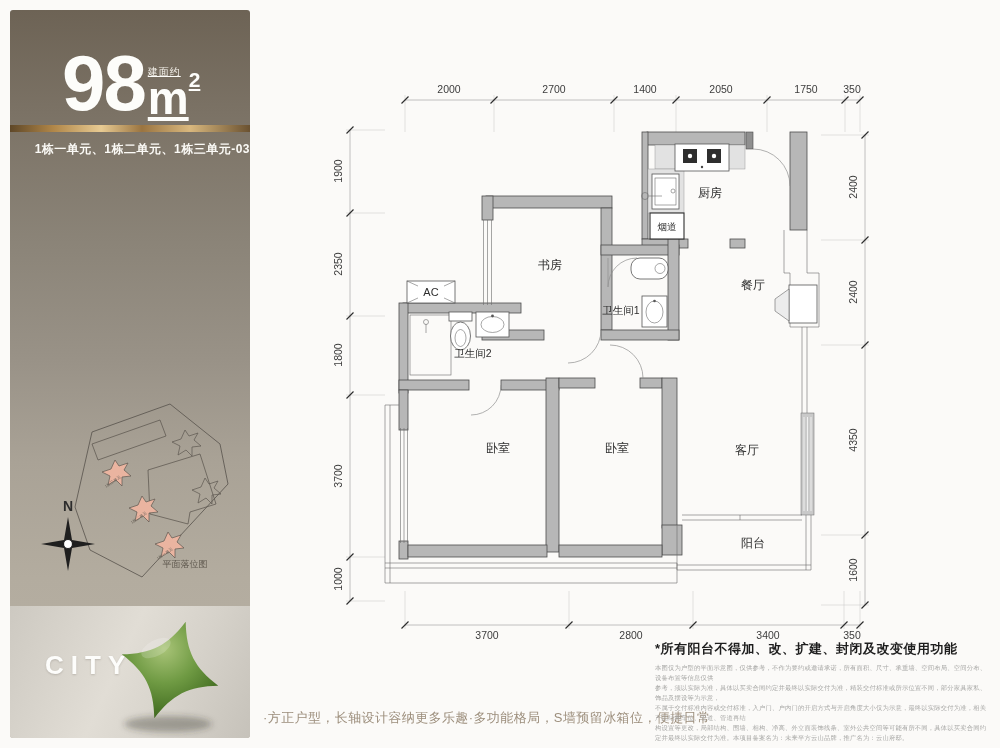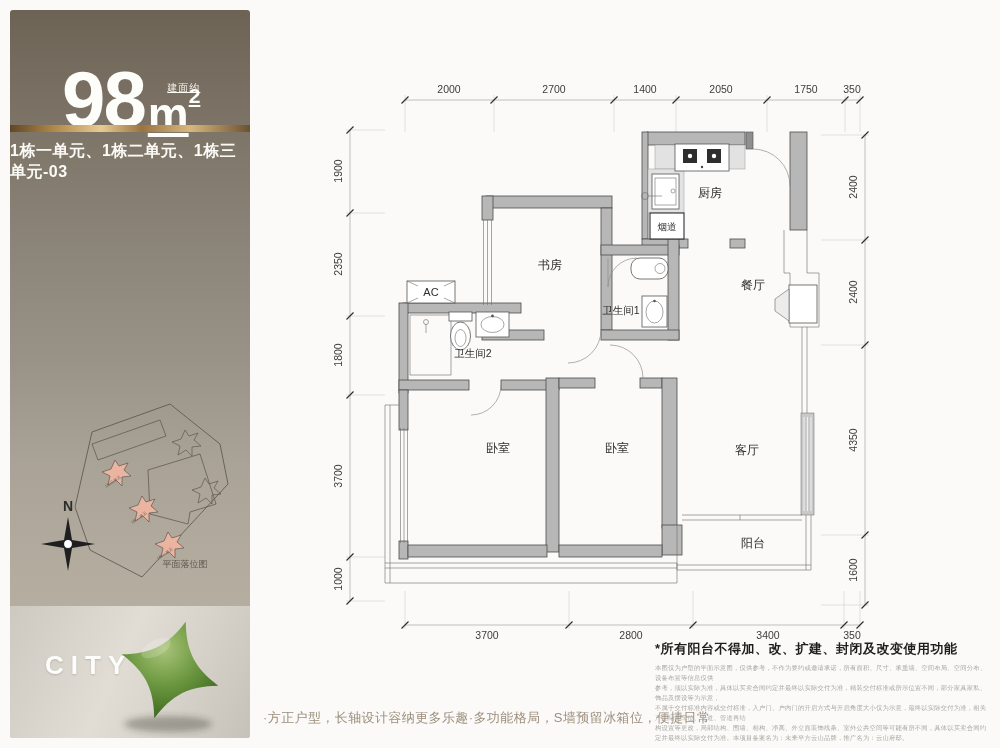--- a/index.html
+++ b/index.html
@@ -2,32 +2,32 @@
 <html><head>
 <meta charset="utf-8">
 <style>
   html,body{margin:0;padding:0;background:#fbfaf8;}
   body{width:1000px;height:748px;position:relative;overflow:hidden;
        font-family:"Liberation Sans","DejaVu Sans",sans-serif;}
   
   .sidebar{position:absolute;left:10px;top:10px;width:240px;height:728px;
     border-radius:3px;overflow:hidden;
     background:linear-gradient(180deg,#6d6355 0%,#7b7265 14%,#8b8478 32%,#999287 48%,#a9a296 62%,#b3ac9f 78%,#b8b1a5 100%);}
-  .area-wrap{position:absolute;left:52px;top:56px;display:flex;align-items:flex-end;color:#fdfdfa;text-align:right;}
+  .area-wrap{position:absolute;left:52px;top:40px;display:flex;align-items:flex-end;color:#fdfdfa;}
   .area-num{font-size:78px;line-height:.86;font-weight:600;letter-spacing:-2px;}
   .area-mid{display:flex;flex-direction:column;margin-left:3px;text-decoration:underline;}
   .area-note{font-size:10px;letter-spacing:1px;margin-bottom:1px;color:#f4f1ea;}
   .area-unitrow{display:flex;align-items:flex-start;}
   .area-unit{font-size:46px;font-weight:600;line-height:.8;}
   .area-sup{font-size:21px;font-weight:600;transform:translateY(-12px);}
   .gold-band{position:absolute;left:0;top:115px;width:100%;height:7px;
     background:linear-gradient(90deg,#5e4728,#a97f45 18%,#e7c econ 0);
     background:linear-gradient(90deg,#5e4728 0%,#b08648 18%,#e8cb93 38%,#9a7440 55%,#d9b87e 75%,#6a5130 100%);}
-  .unit-line{position:absolute;left:0;top:131px;width:100%;text-align:left;
-    color:#fbfaf6;font-size:16px;font-weight:700;letter-spacing:.5px;}
+  .unit-line{position:absolute;left:0;top:131px;width:100%;text-align:right;
+    color:#fbfaf6;font-size:12px;font-weight:700;letter-spacing:.5px;}
   .siteplan{position:absolute;left:10px;top:382px;}
   .photo{position:absolute;left:0;bottom:0;width:100%;height:132px;
     background:linear-gradient(115deg,#cdc9c1 0%,#e1ddd5 45%,#d6d2ca 70%,#c6c2ba 100%);}
   .brand{position:absolute;left:35px;top:44px;color:#fdfdfb;font-size:26px;font-weight:700;
     letter-spacing:7px;text-shadow:0 1px 2px rgba(90,85,75,.25);}
   .greenx{position:absolute;right:4px;bottom:0;}
   
   .plan{position:absolute;left:325px;top:75px;}
   .plan text{font-family:"Liberation Sans","DejaVu Sans",sans-serif;}
   .wall{fill:#b7b7b7;stroke:#4c4c4c;stroke-width:.8;}

